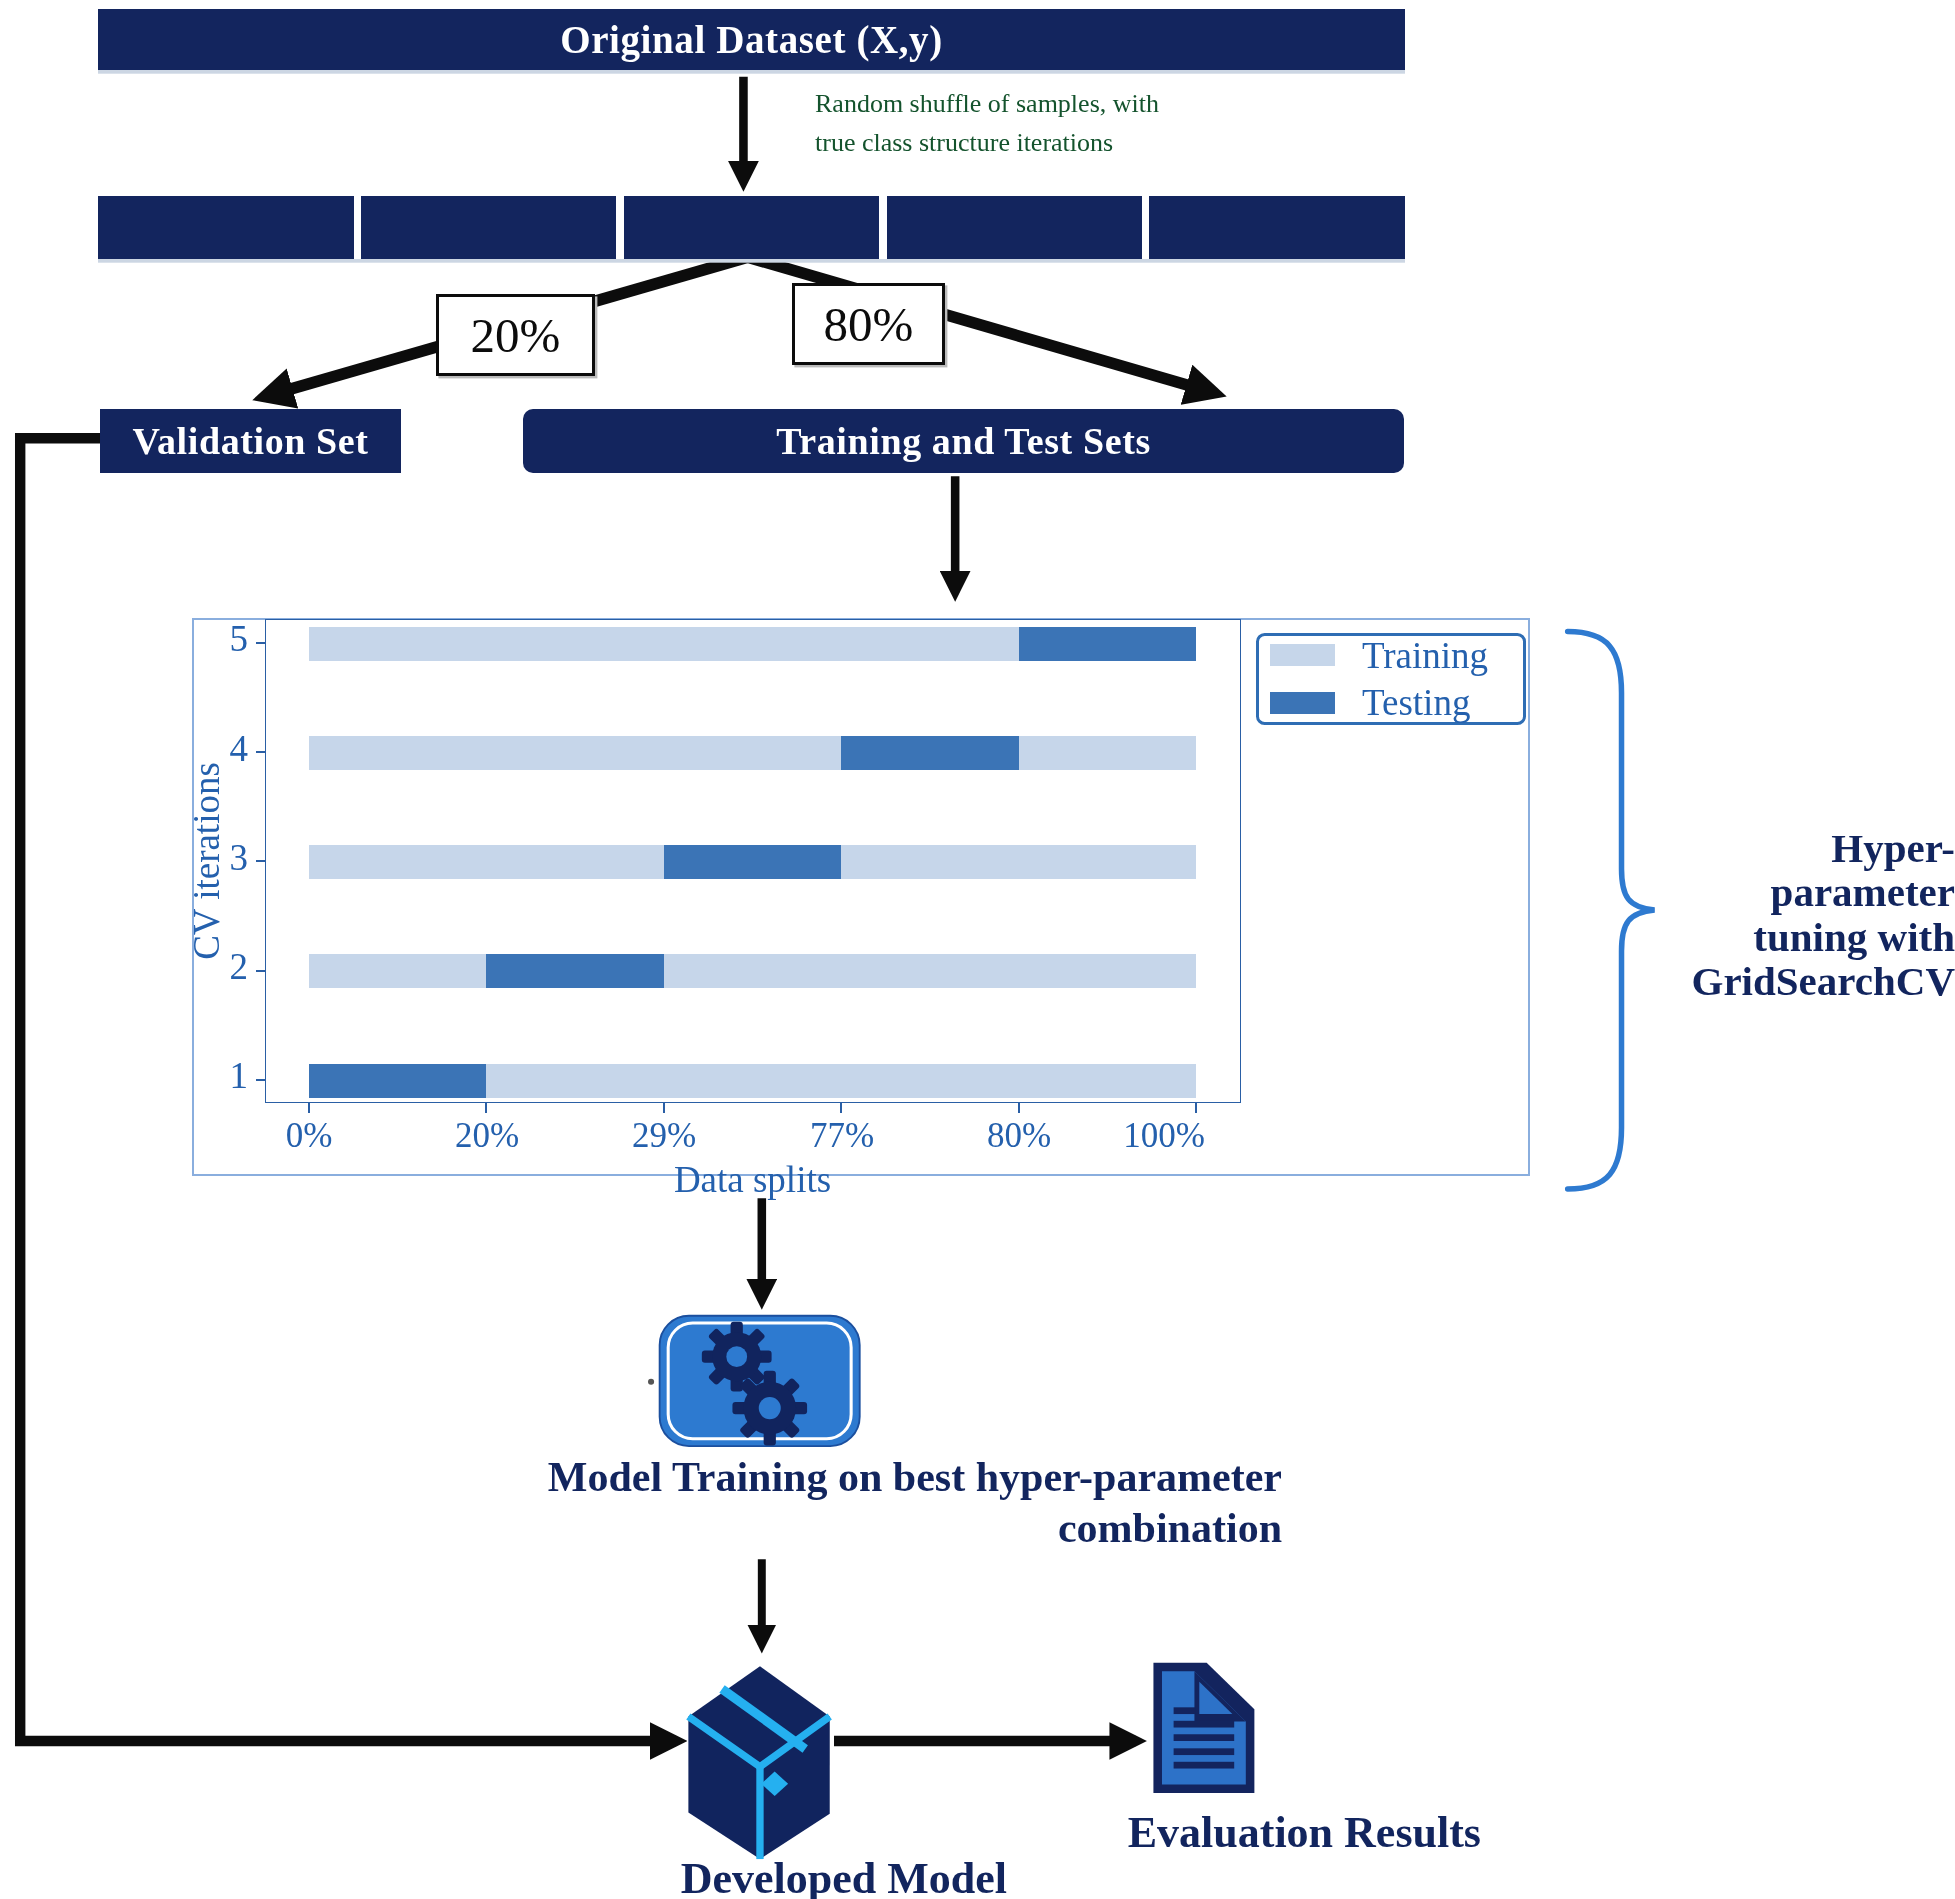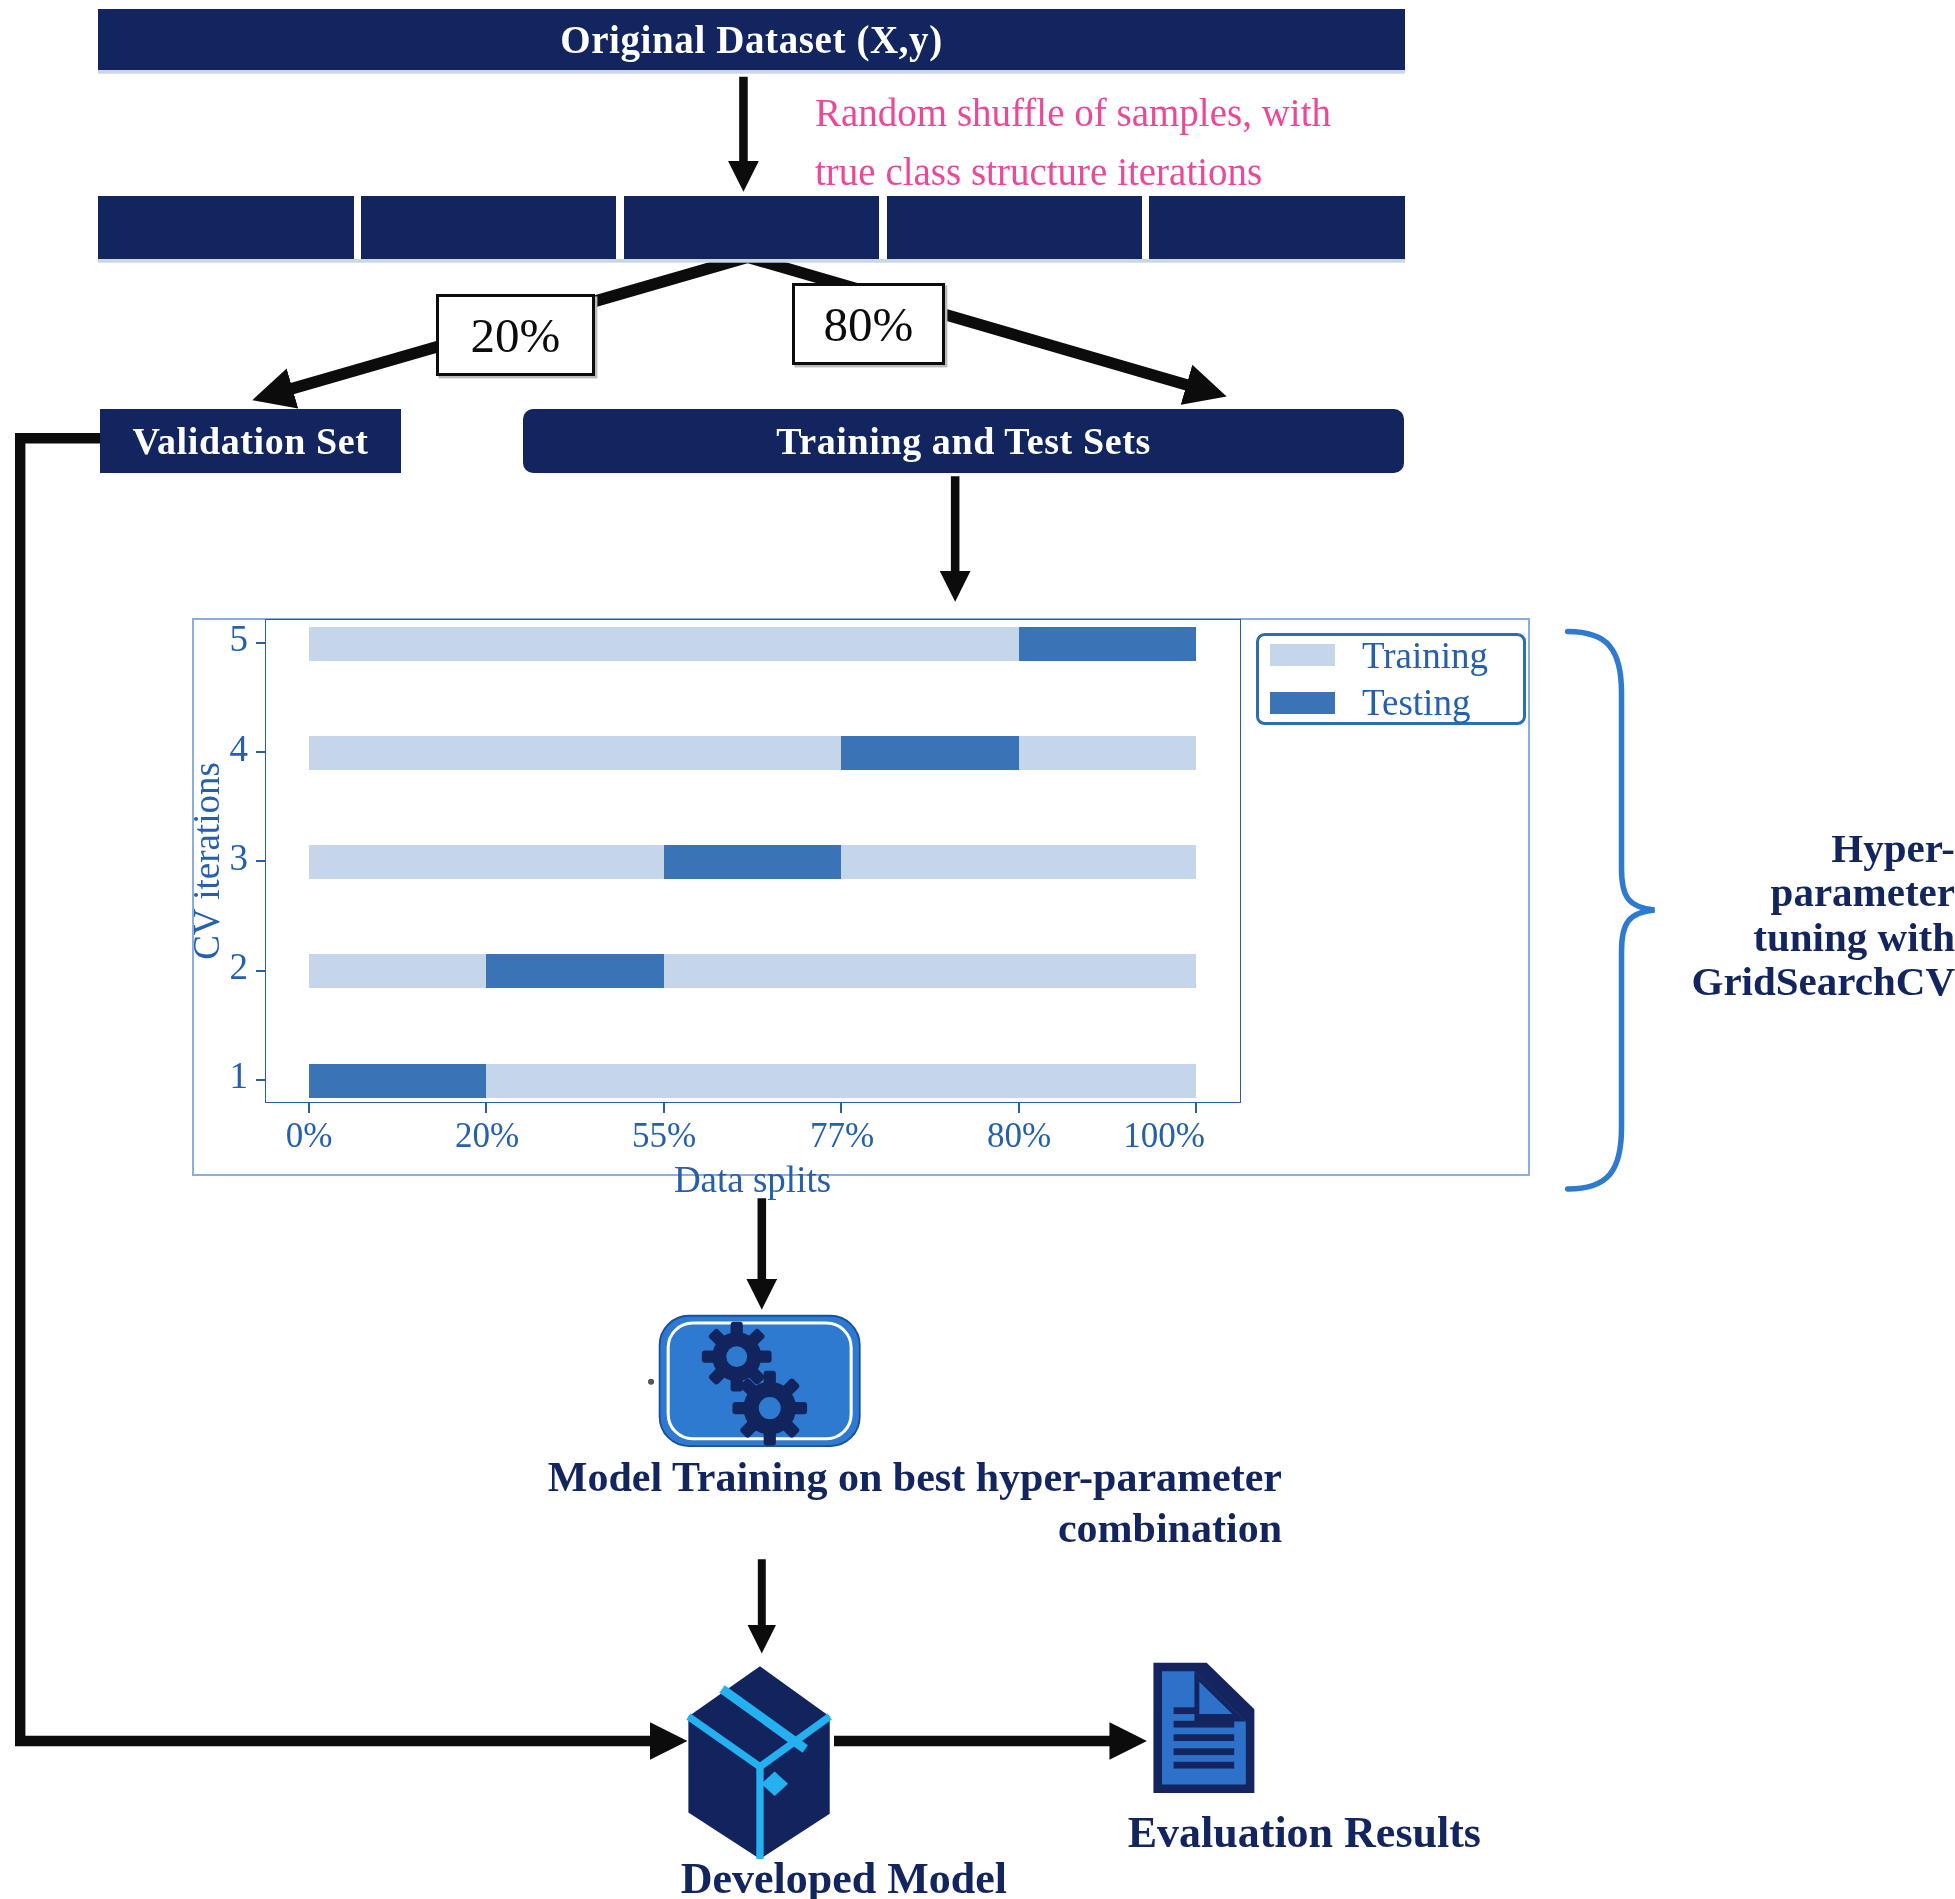--- a/index.html
+++ b/index.html
@@ -16,21 +16,21 @@
   }
   .shadowed{box-shadow:0 3.7px 0 0 #ccd6e3;}
   .seg-bar{position:absolute;display:flex;gap:7.3px;}
   .seg{flex:1;background:#13255e;}
   .pct-box{
     position:absolute;background:#ffffff;border:3.1px solid #0c0c0c;
     display:flex;align-items:center;justify-content:center;
     font-size:49px;color:#0c0c0c;box-shadow:2.4px 2.4px 0 0 #bbb;
   }
   .note{
-    position:absolute;color:#ec4899;font-size:39px;line-height:1.5;white-space:nowrap;
+    position:absolute;color:#14532d;font-size:26px;line-height:1.5;white-space:nowrap;
   }
   
   #chart-outer{position:absolute;left:192px;top:618px;width:1338px;height:558px;
     border:2.4px solid #8aaede;background:#ffffff;box-sizing:border-box;}
   #plot{position:absolute;left:265px;top:619px;width:976px;height:484px;
     border:1.8px solid #2a5fa5;box-sizing:border-box;background:#ffffff;}
   .bar{position:absolute;left:43px;width:887px;height:34px;}
   .bar-test{position:absolute;top:0;height:100%;}
   .xtick-mark{position:absolute;width:2.4px;height:9.8px;background:#2a5fa5;top:1103px;}
   .ytick-mark{position:absolute;width:9.8px;height:2.4px;background:#2a5fa5;left:256px;}
@@ -213,21 +213,21 @@
   </div>
 
   <div class="bold-navy" id="developed-model-label">Developed Model</div>
   <div class="bold-navy" id="evaluation-results-label">Evaluation Results</div>
 
 <div class="xtick-mark abs" style="left: 308px;"></div>
     <div class="xtick-label" style="left: 217px;">0%</div>
     <div class="xtick-mark abs" style="left: 485px;"></div>
     <div class="xtick-label" style="left: 395px;">20%</div>
     <div class="xtick-mark abs" style="left: 663px;"></div>
-    <div class="xtick-label" style="left: 572px;">55%</div>
+    <div class="xtick-label" style="left: 572px;">29%</div>
     <div class="xtick-mark abs" style="left: 840px;"></div>
     <div class="xtick-label" style="left: 750px;">77%</div>
     <div class="xtick-mark abs" style="left: 1018px;"></div>
     <div class="xtick-label" style="left: 927px;">80%</div>
     <div class="xtick-mark abs" style="left: 1195px;"></div>
     <div class="xtick-label" style="left: 1072px;">100%</div>
     <div class="ytick-mark abs" style="top: 642px;"></div>
     <div class="ytick-label abs" style="left: 181px; top: 617px;">5</div>
     <div class="ytick-mark abs" style="top: 751px;"></div>
     <div class="ytick-label abs" style="left: 181px; top: 727px;">4</div>

